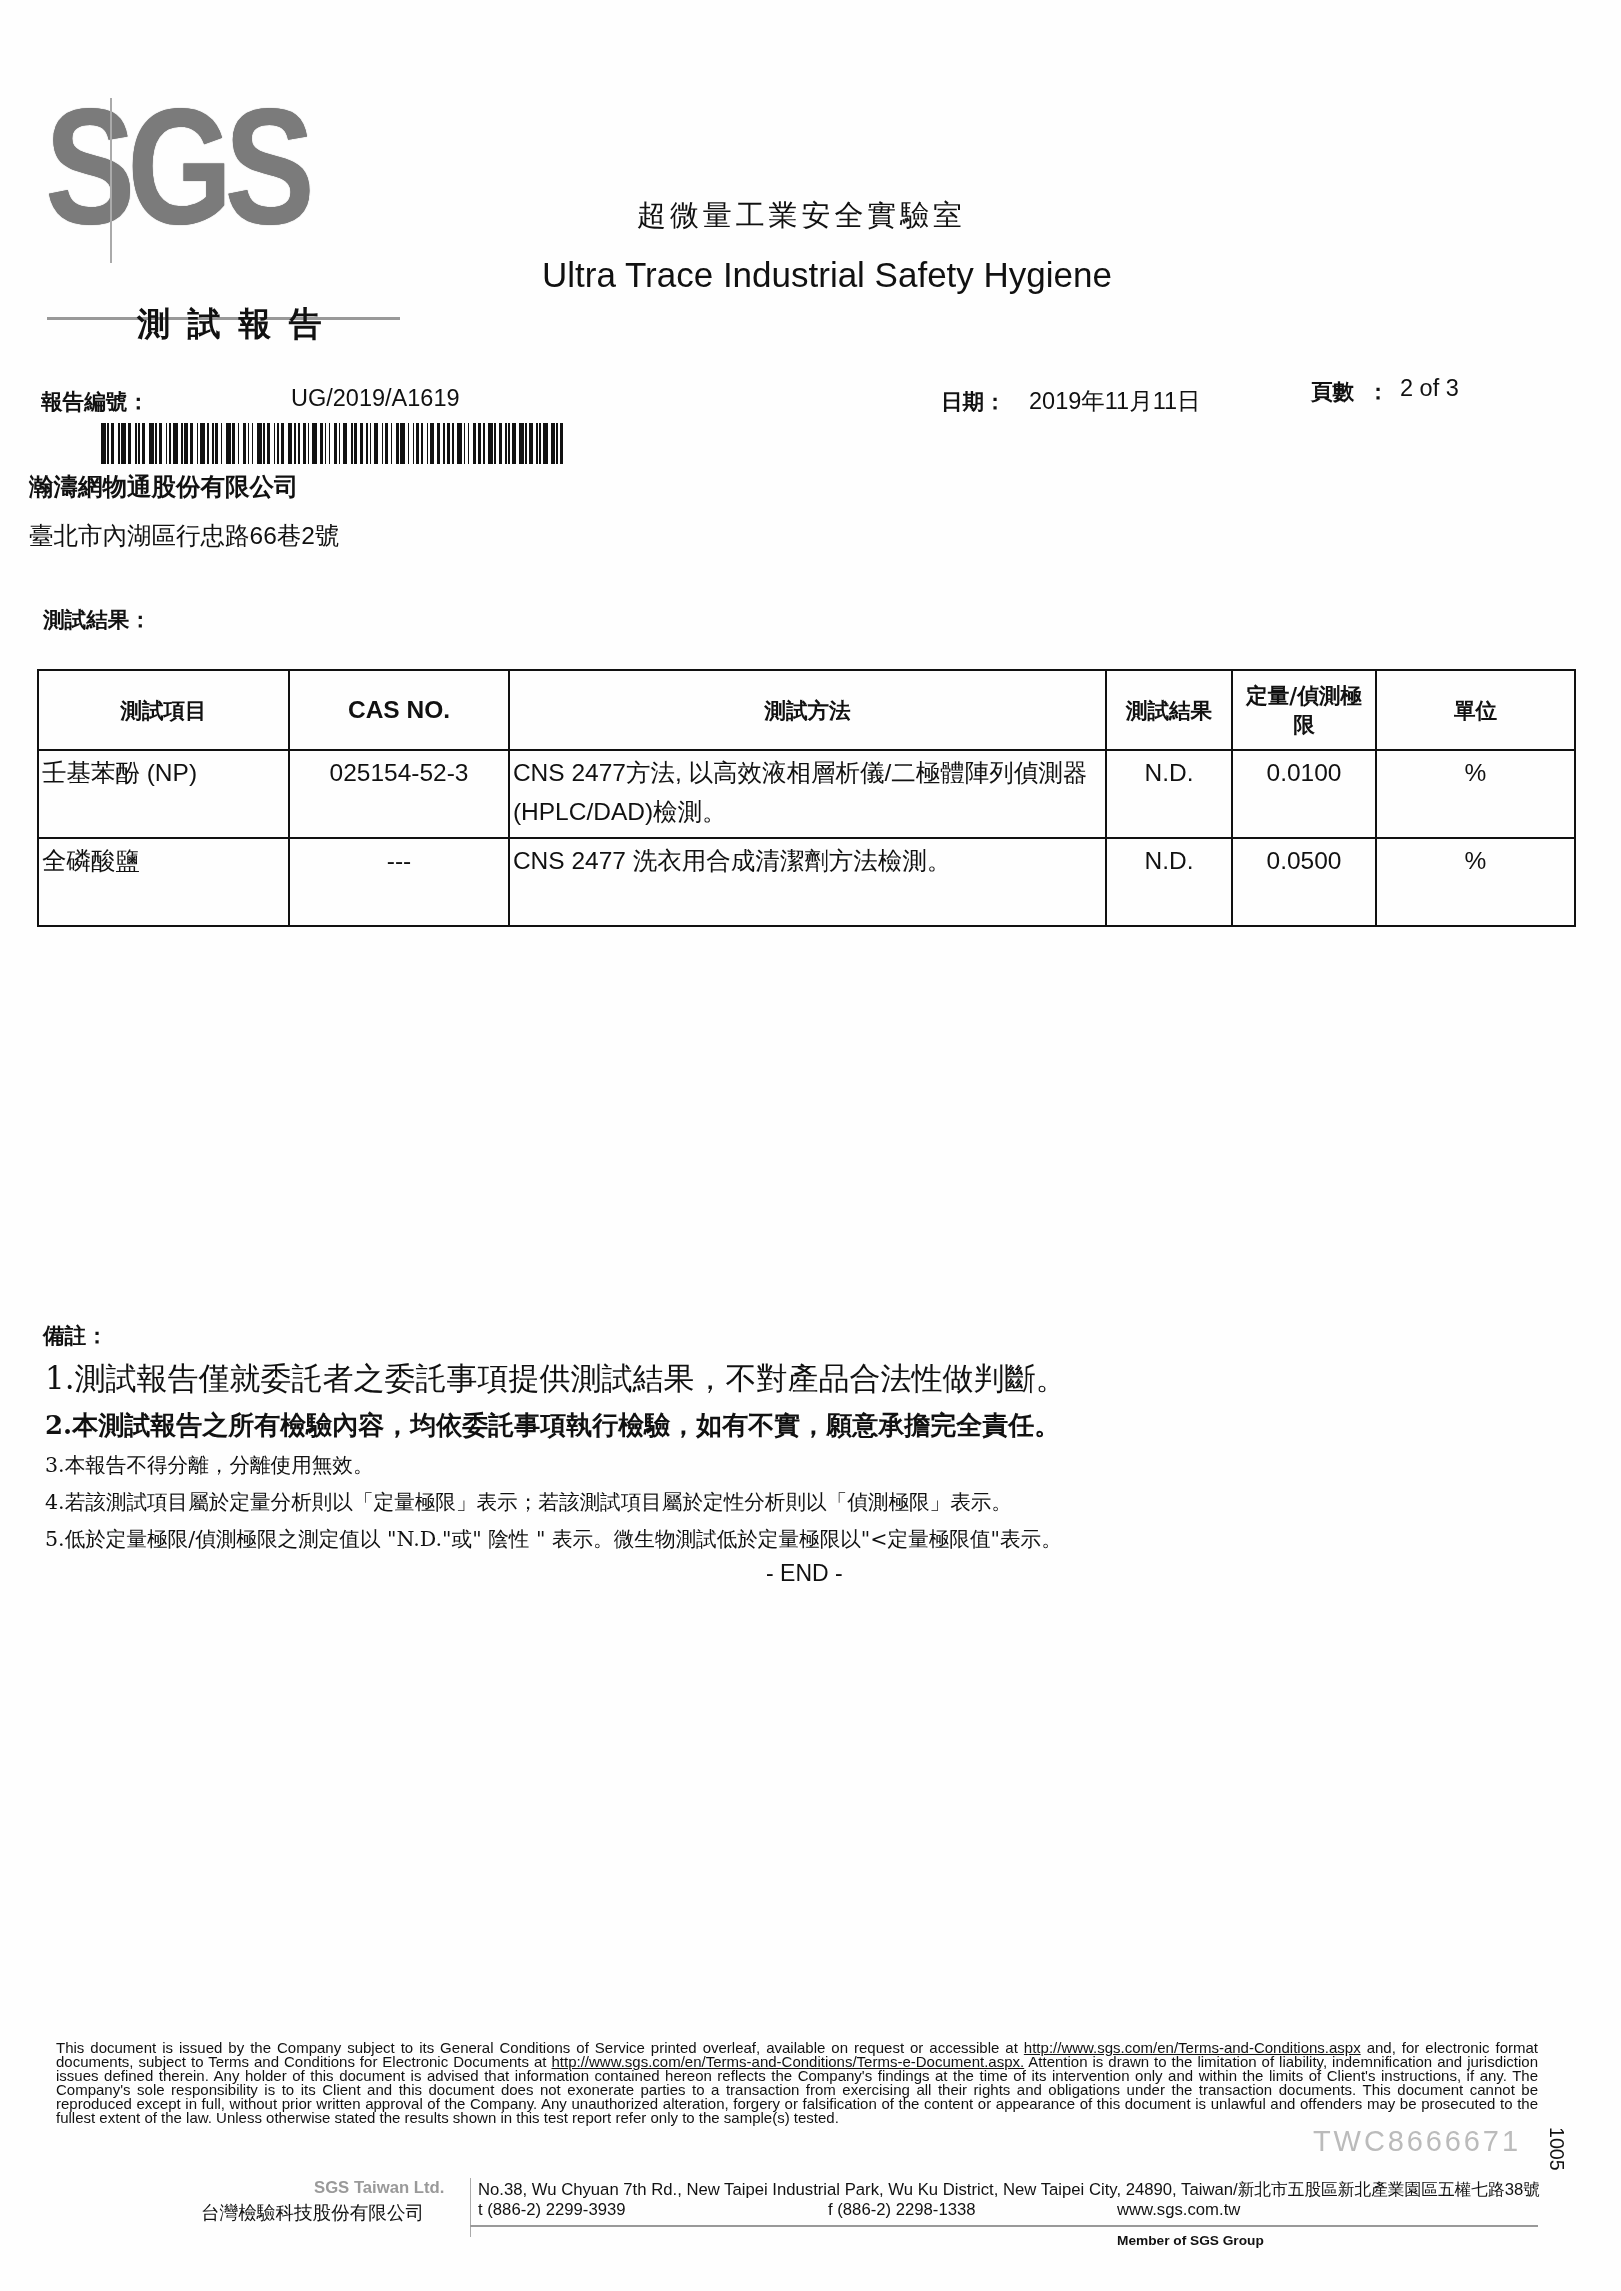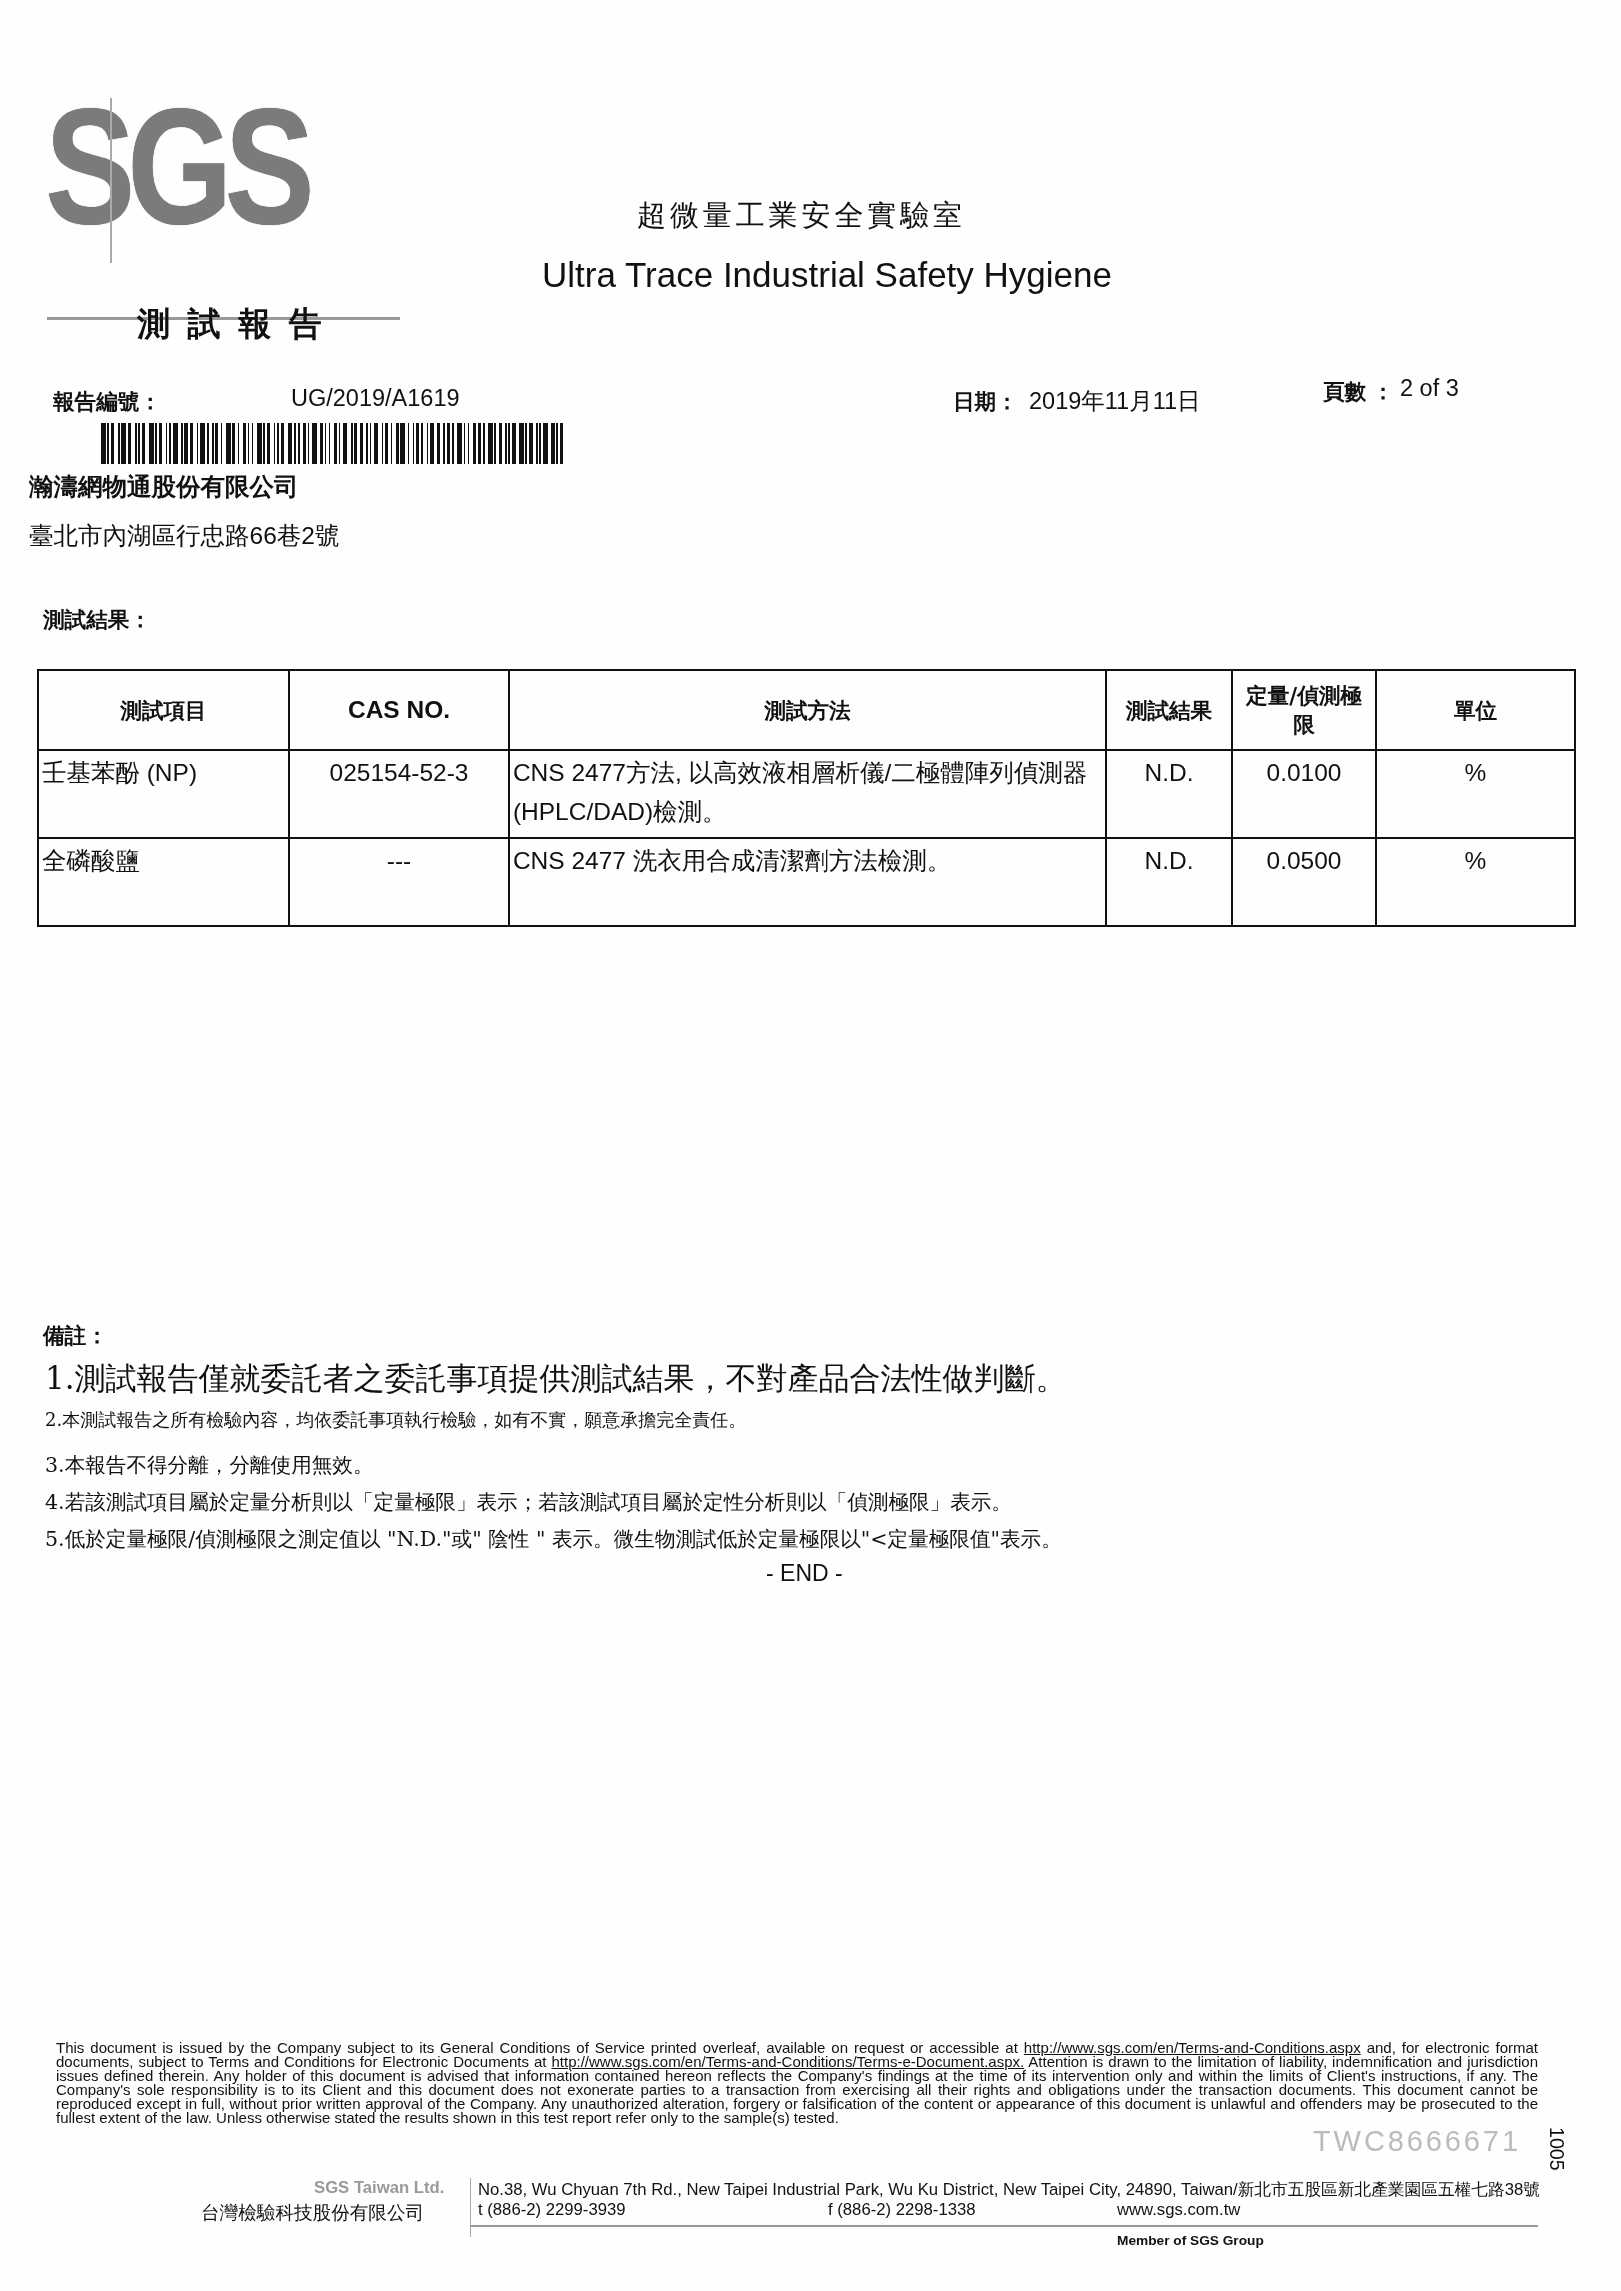--- a/index.html
+++ b/index.html
@@ -21,21 +21,21 @@
     color: #7b7b7b; transform: scaleX(0.82); transform-origin: left top;
     text-shadow: 0 0 1px #555;
   }
   .logo-hline { position: absolute; left: 14.7px; top: 237px; width: 110px; height: 2.9px; background: #999; }
 
   .lab-zh { left: 637px; top: 196px; font-size: 29px; letter-spacing: 3.9px; font-family: "DejaVu Serif", serif; }
   .lab-en { left: 542px; top: 255px; font-size: 35px; }
 
   .report-title { left: 137px; top: 302px; font-size: 33px; font-weight: bold; letter-spacing: 17.6px; font-family: "DejaVu Serif", serif; }
 
-  .meta-label { font-size: 21.6px; font-weight: bold; font-family: Liberation Sans, sans-serif; margin-left: 12px; }
+  .meta-label { font-size: 21.6px; font-weight: bold; font-family: Liberation Mono, monospace; }
   .meta-val { font-size: 23.5px; }
   .barcode { left: 101px; top: 423px; width: 568px; height: 41px; display: flex; align-items: stretch; }
   .barcode span { display: block; background: #111; height: 100%; }
 
   .client-name { left: 29px; top: 470px; font-size: 24.5px; font-weight: bold; }
   .client-addr { left: 29px; top: 519px; font-size: 24.5px; }
 
   .results-label { left: 43px; top: 605px; font-size: 21.6px; font-weight: bold; font-family: "DejaVu Serif", serif; }
 
   table.results {
@@ -50,21 +50,21 @@
     font-size: 21.6px; text-align: center;
   }
   table.results th.cas { font-family: "Liberation Sans", sans-serif; font-size: 24.5px; }
   table.results td { height: 82px; line-height: 39px; }
   .c { text-align: center; }
   .l { text-align: left; }
 
   .notes-head { left: 43px; top: 1321px; font-size: 21.6px; font-weight: bold; font-family: "DejaVu Serif", serif; }
   .note { left: 45px; font-family: "DejaVu Serif", serif; }
   .note1 { top: 1358px; font-size: 31px; }
-  .note2 { top: 1408px; font-size: 18px; }
+  .note2 { top: 1408px; font-size: 26px; font-weight: bold; }
   .note3 { top: 1451px; font-size: 20.6px; }
   .note4 { top: 1488px; font-size: 20.6px; }
   .note5 { top: 1525px; font-size: 20.6px; }
   .end-mark { left: 766px; top: 1560px; font-size: 23px; }
 
   .disclaimer {
     left: 56px; top: 2041px; width: 1482px; font-size: 15px; line-height: 14px;
     text-align: justify; font-family: "Liberation Sans", sans-serif;
   }
   .disclaimer a { color: #111; text-decoration: underline; }

